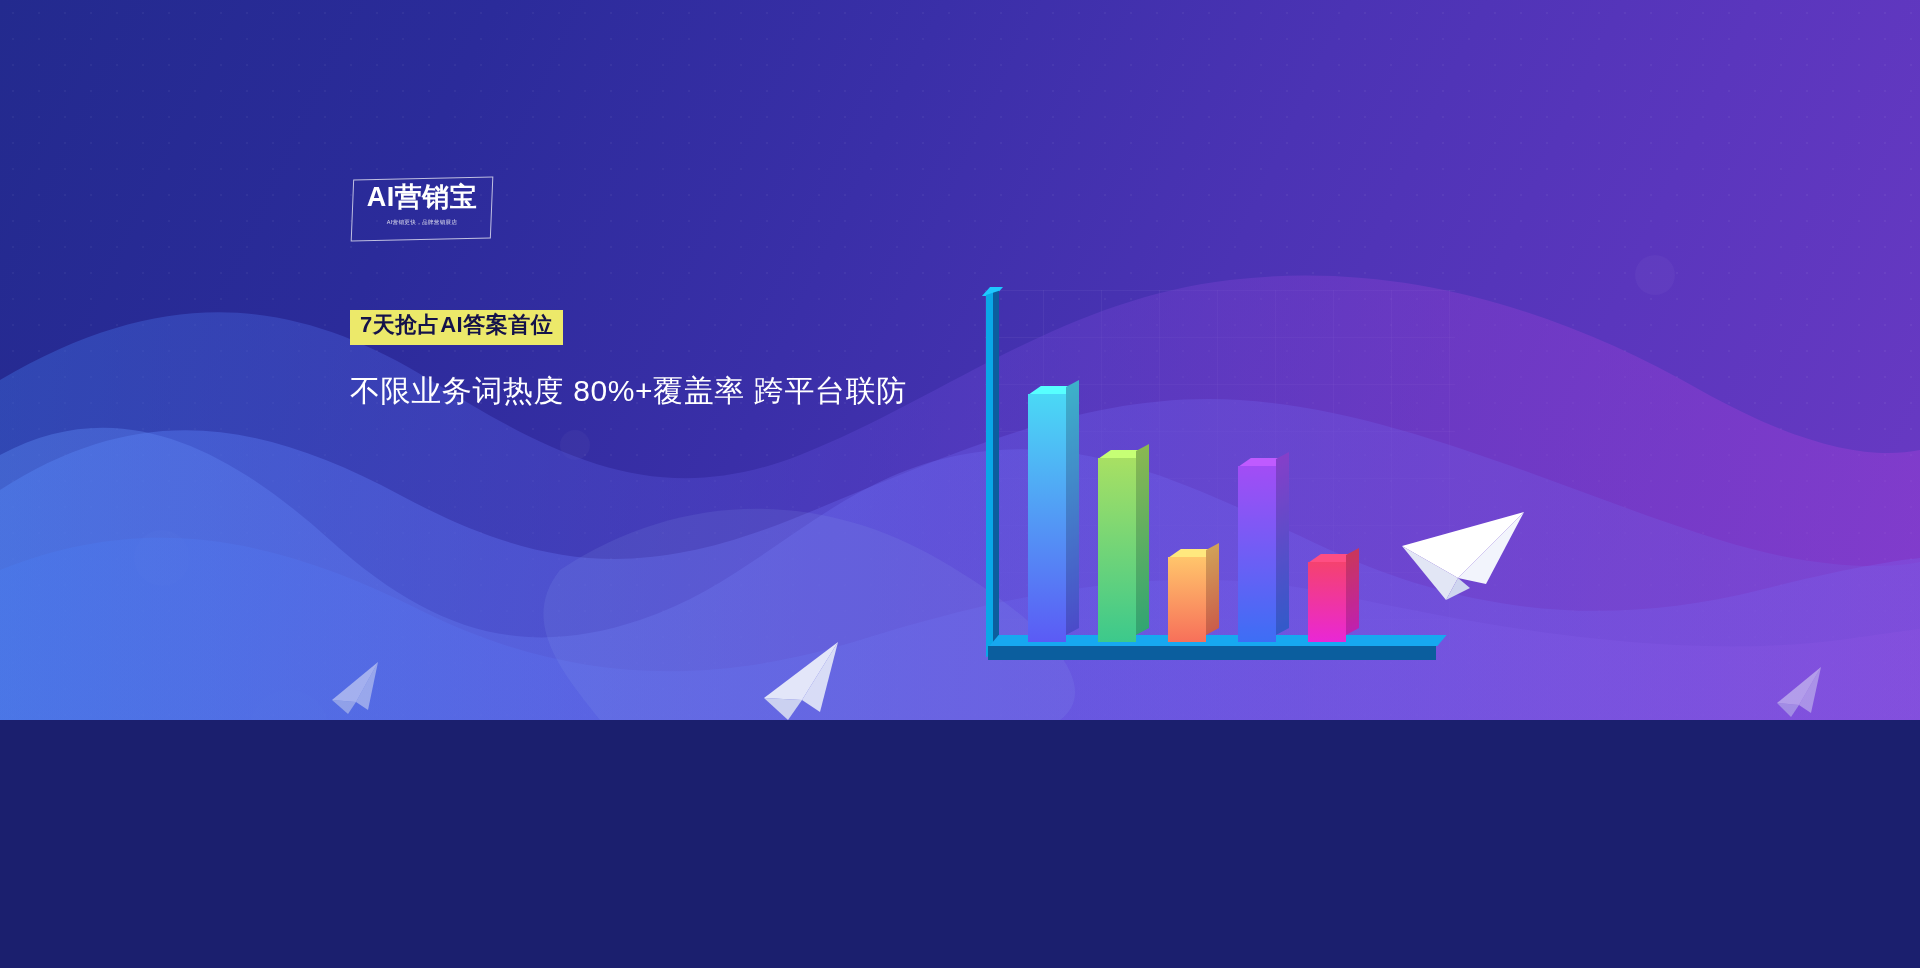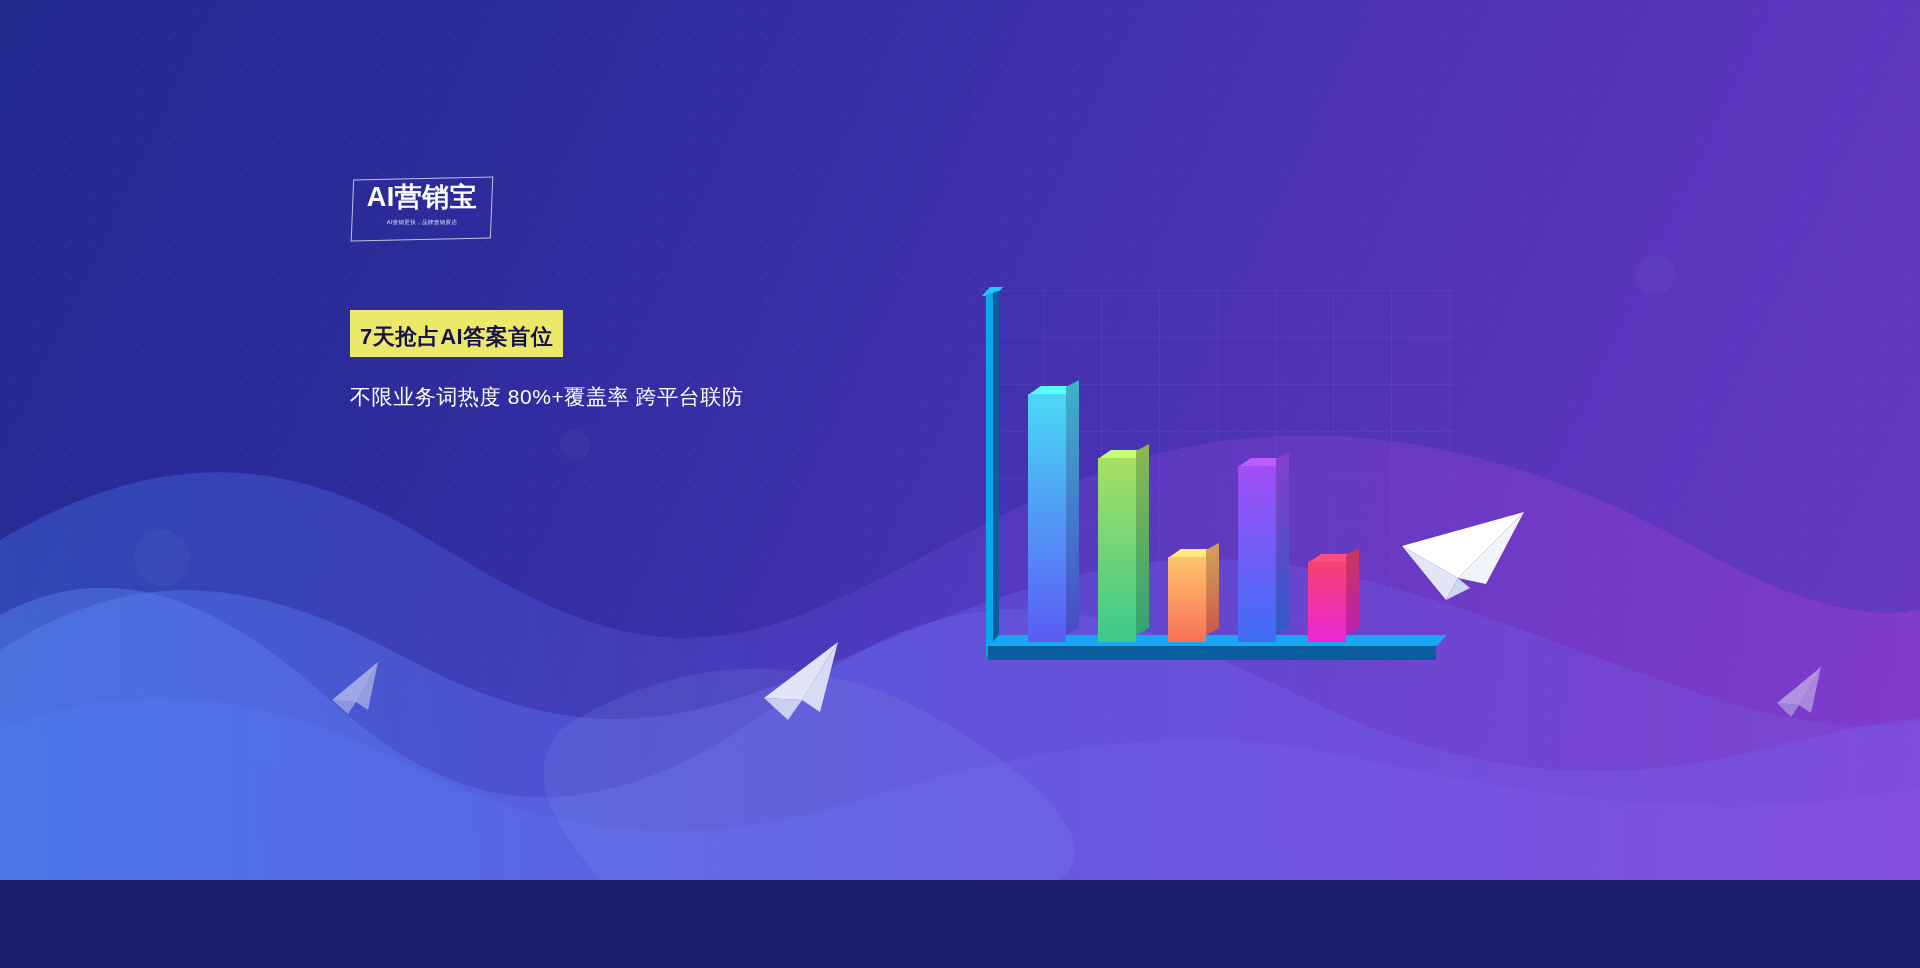--- a/index.html
+++ b/index.html
@@ -8,21 +8,21 @@
     padding: 0;
     background: #1b1f6e;
   }
   body {
     font-family: "Liberation Sans", "DejaVu Sans", sans-serif;
   }
 
   .banner {
     position: relative;
     width: 1920px;
-    height: 880px;
+    height: 720px;
     overflow: hidden;
     background: linear-gradient(115deg,
                 #232a8e 0%,
                 #2b2b9a 22%,
                 #3a2fa8 42%,
                 #4b33b4 60%,
                 #5a36bd 78%,
                 #6b3ac4 100%);
   }
 
@@ -138,27 +138,27 @@
     white-space: nowrap;
   }
   .subline.tight { margin-bottom: 22px; }
   .highlight-line {
     display: inline-block;
     background: #ece96a;
     color: #14124a;
     font-size: 22px;
     font-weight: 700;
     letter-spacing: 0.5px;
-    padding: 12px 10px 5px 10px;
+    padding: 0 10px 5px 10px;
     margin: 0 0 26px 0;
     white-space: nowrap;
   }
   .featline {
     color: #ffffff;
-    font-size: 21px;
+    font-size: 30px;
     font-weight: 400;
     letter-spacing: 0.6px;
     margin: 0;
     white-space: nowrap;
   }
 
   
   .chart {
     position: absolute;
     left: 980px;

